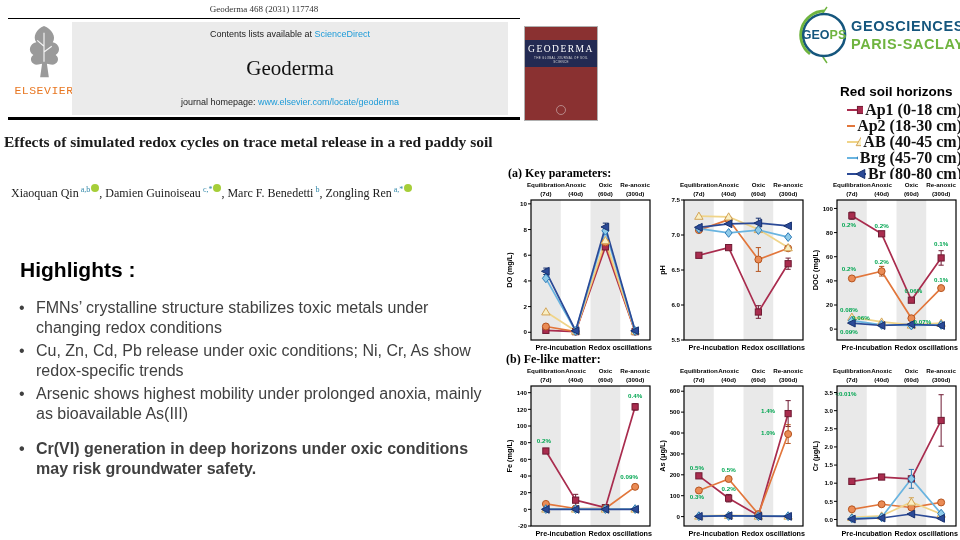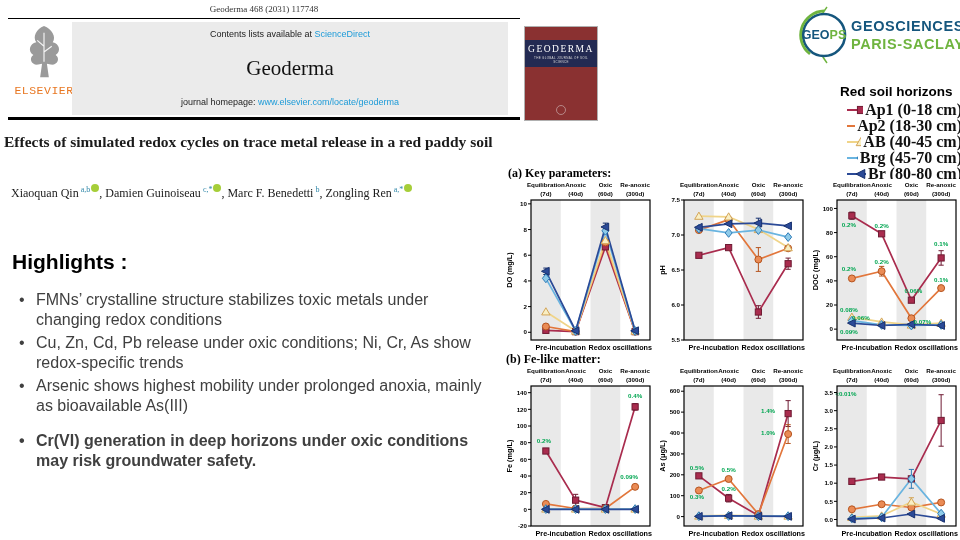--- a/index.html
+++ b/index.html
@@ -32,21 +32,21 @@
   .paper-title{position:absolute;left:4px;top:131px;width:516px;font-family:"Liberation Serif",serif;
                font-size:15.5px;font-weight:600;color:#1b1b1b;line-height:21px;}
   .authors{position:absolute;left:3px;top:184px;width:520px;font-family:"Liberation Serif",serif;
            font-size:12px;color:#1b1b1b;margin-left:8px;}
   .aff{color:#2e86a8;font-size:8px;}
   .orcid{display:inline-block;width:8px;height:8px;border-radius:50%;background:#a6ce39;
          vertical-align:super;margin-left:1px;}
 
   
   .highlights{position:absolute;left:12px;top:250px;width:482px;}
-  .highlights h2{font-size:21px;margin:0;color:#000;font-weight:bold;}
+  .highlights h2{font-size:21px;margin:8px;color:#000;font-weight:bold;}
   #highlight-list{list-style:none;margin:16px 0 0;padding:0 0 0 24px;font-size:16px;color:#404040;line-height:20px;}
   #highlight-list li{margin-bottom:3px;position:relative;}
   #highlight-list li::before{content:"\2022";position:absolute;left:-17px;}
   #highlight-list li.gap{height:12px;margin:0;}
   #highlight-list li.gap::before{content:"";}
   #highlight-list li.bold{font-weight:bold;}
 
   
   .geops{position:absolute;left:797px;top:6px;}
   .legend{position:absolute;left:840px;top:84px;width:122px;}

